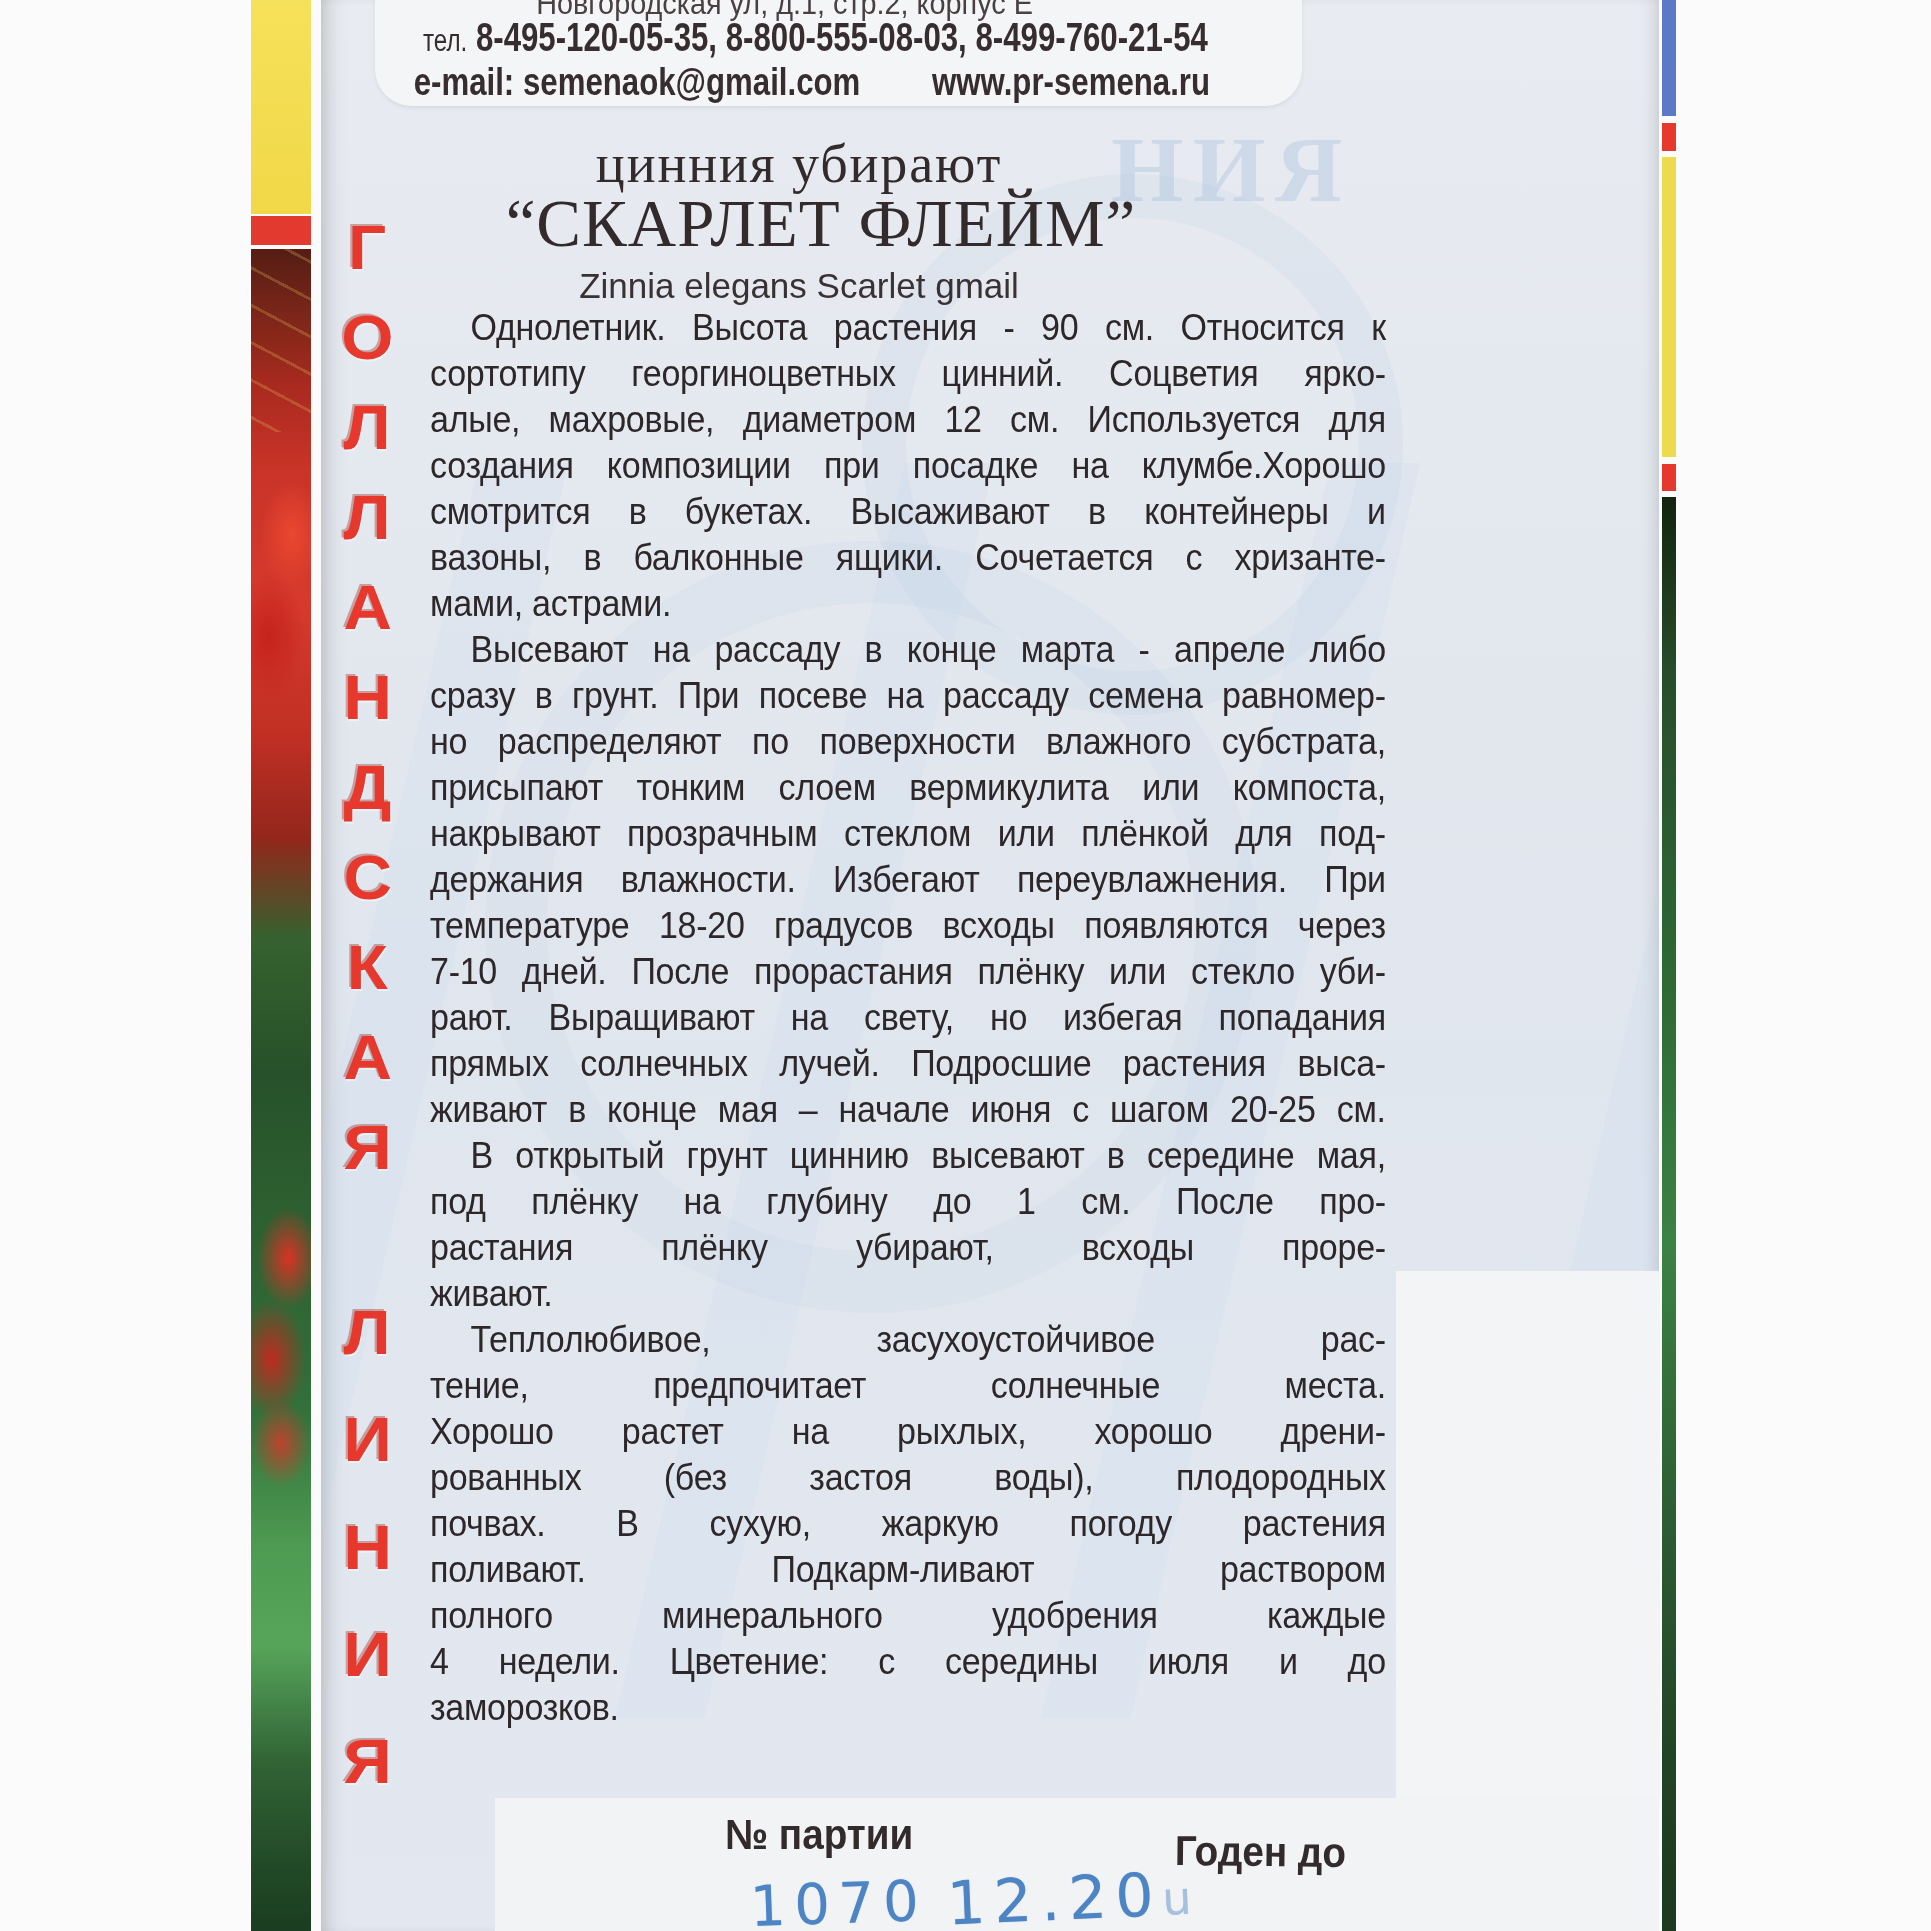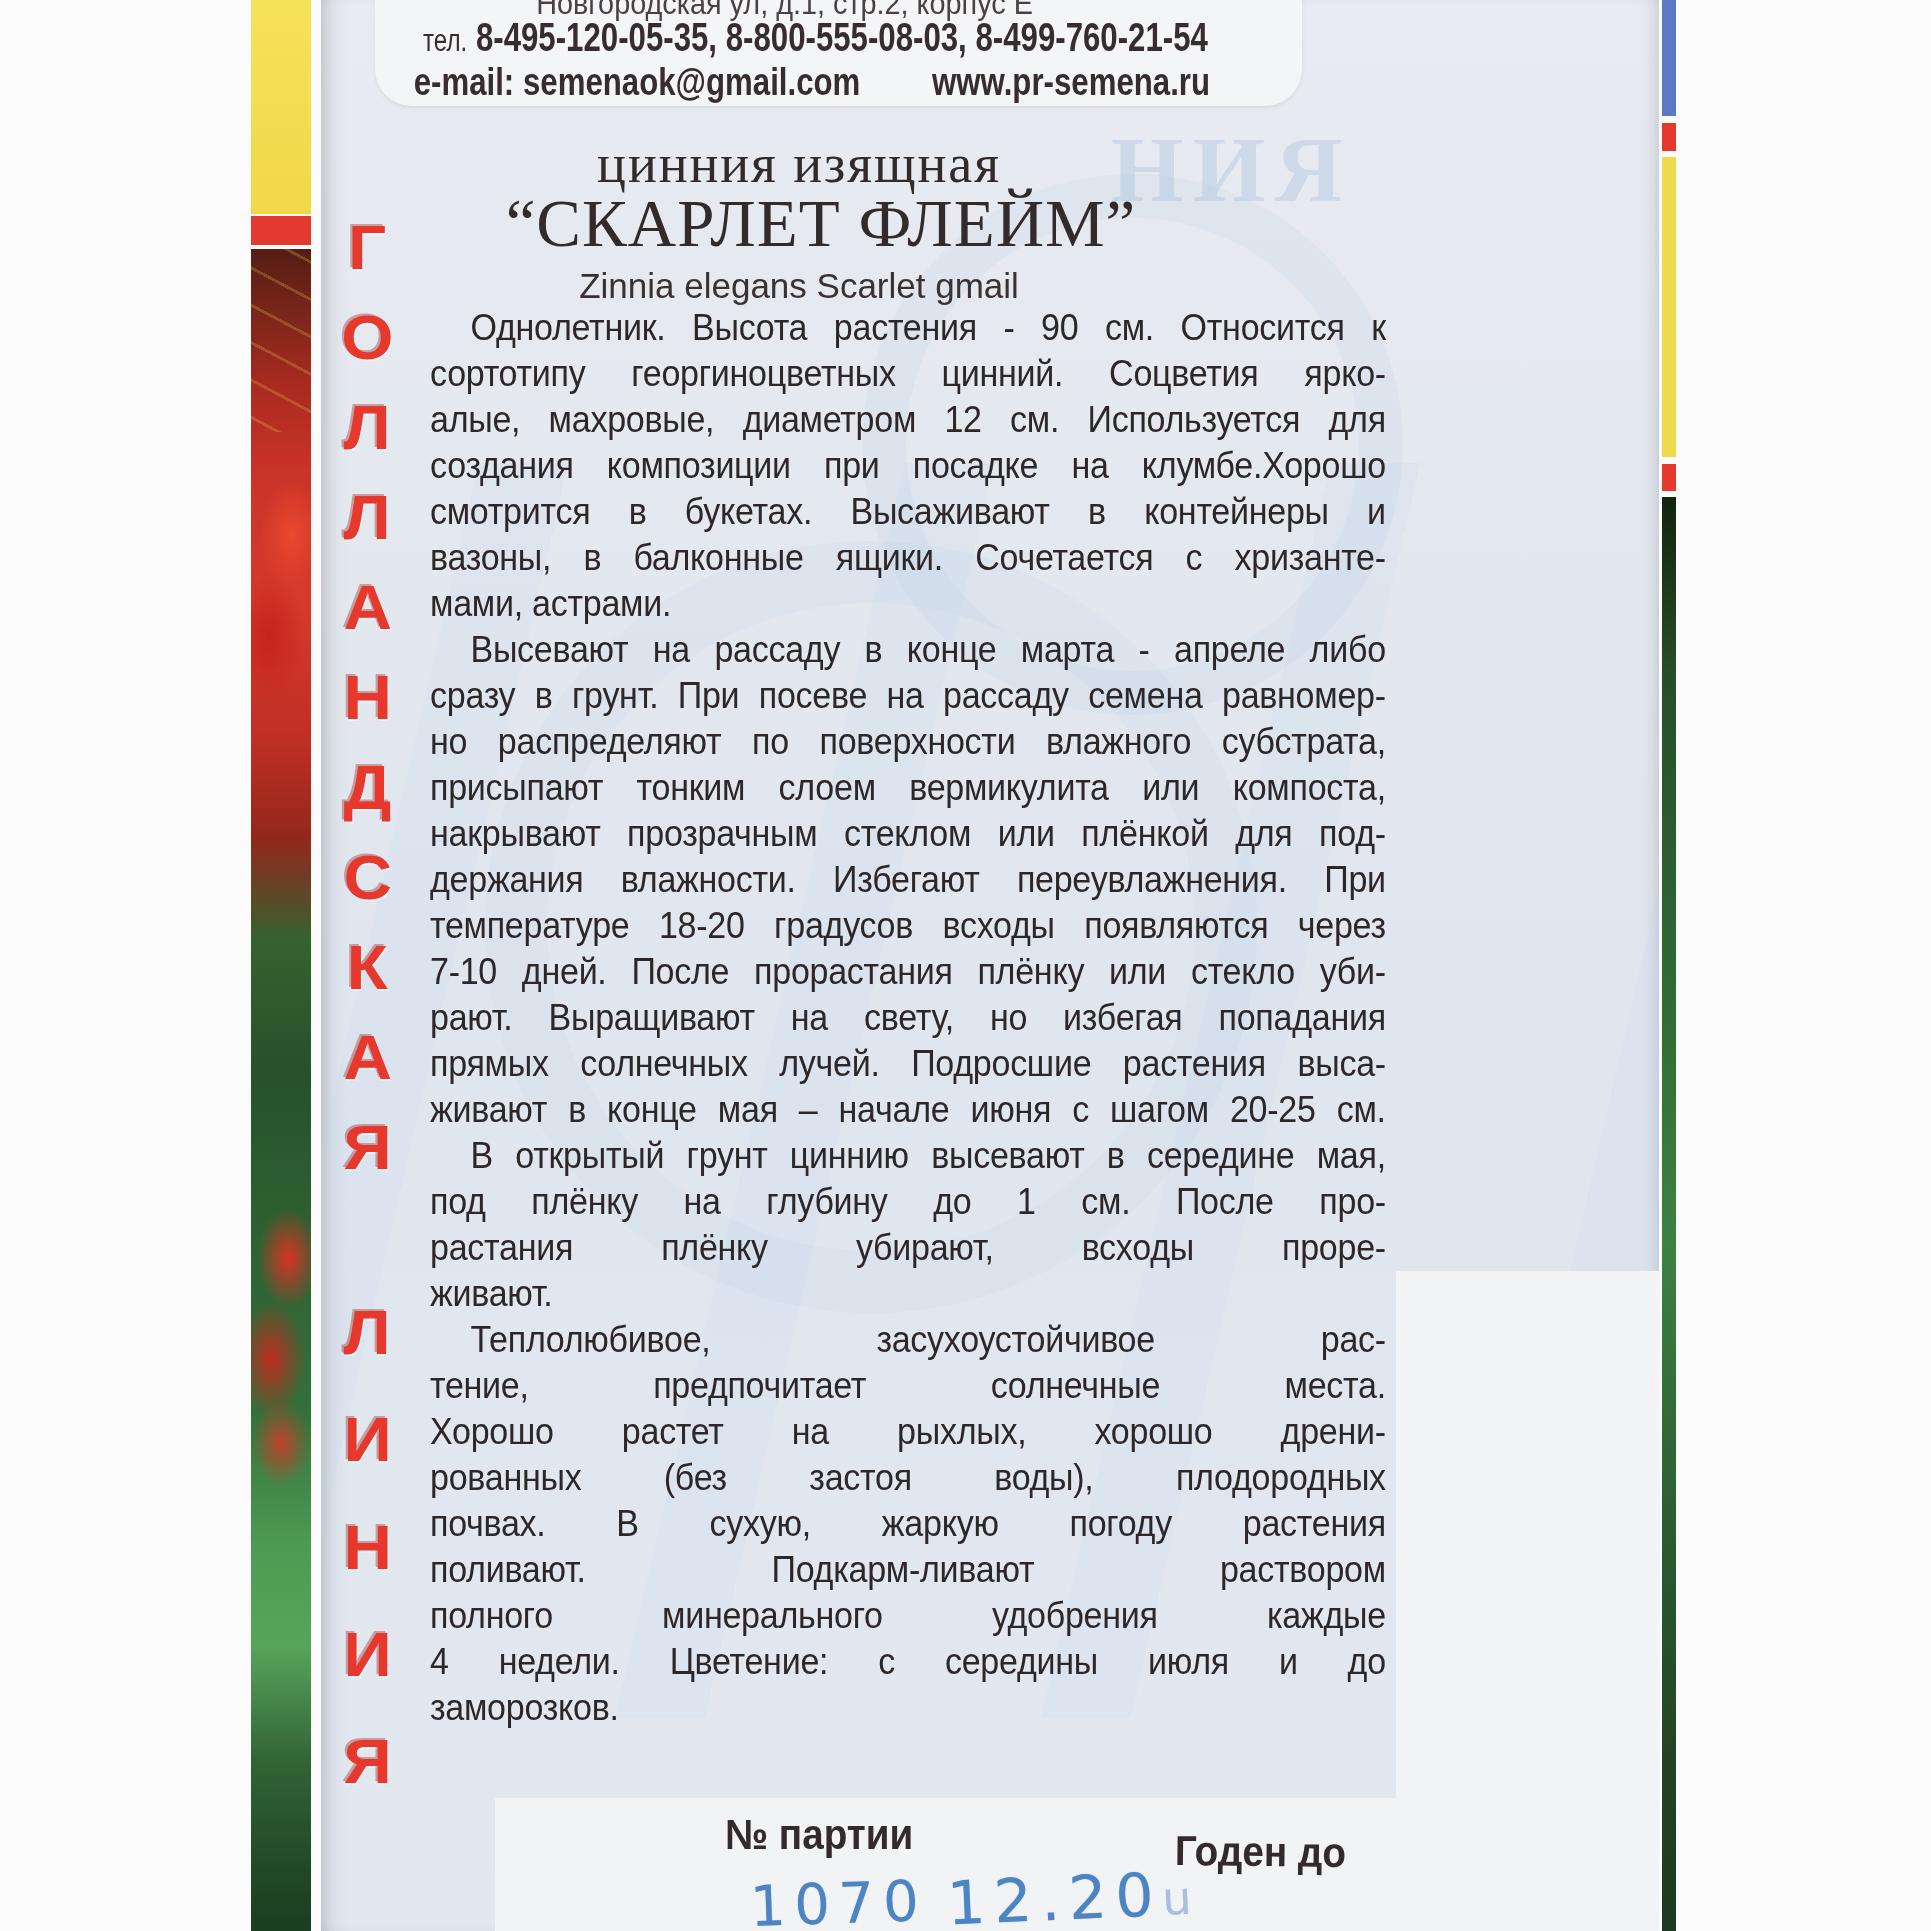--- a/index.html
+++ b/index.html
@@ -133,21 +133,21 @@
     </div>
   <div id="vbanner2" class="abs vbanner">
       <span>Л</span>
       <span>И</span>
       <span>Н</span>
       <span>И</span>
       <span>Я</span>
     </div>
 
   <div id="titles">
-    <div id="title-ru1" class="abs">цинния изящная</div>
+    <div id="title-ru1" class="abs">цинния убирают</div>
     <div id="title-ru2" class="abs">“СКАРЛЕТ ФЛЕЙМ”</div>
     <div id="title-latin" class="abs">Zinnia elegans Scarlet gmail</div>
   </div>
 
   <div id="bodytext" class="abs">
       <div class="line j first">
         <span>Однолетник.</span>
         <span>Высота</span>
         <span>растения</span>
         <span>-</span>

